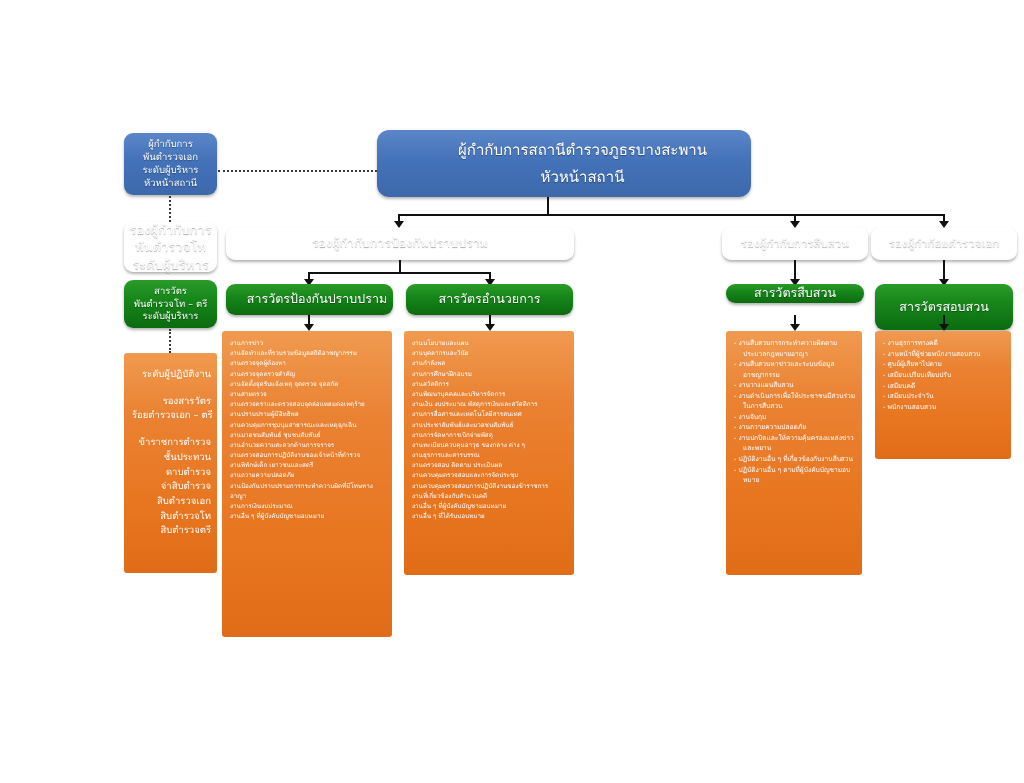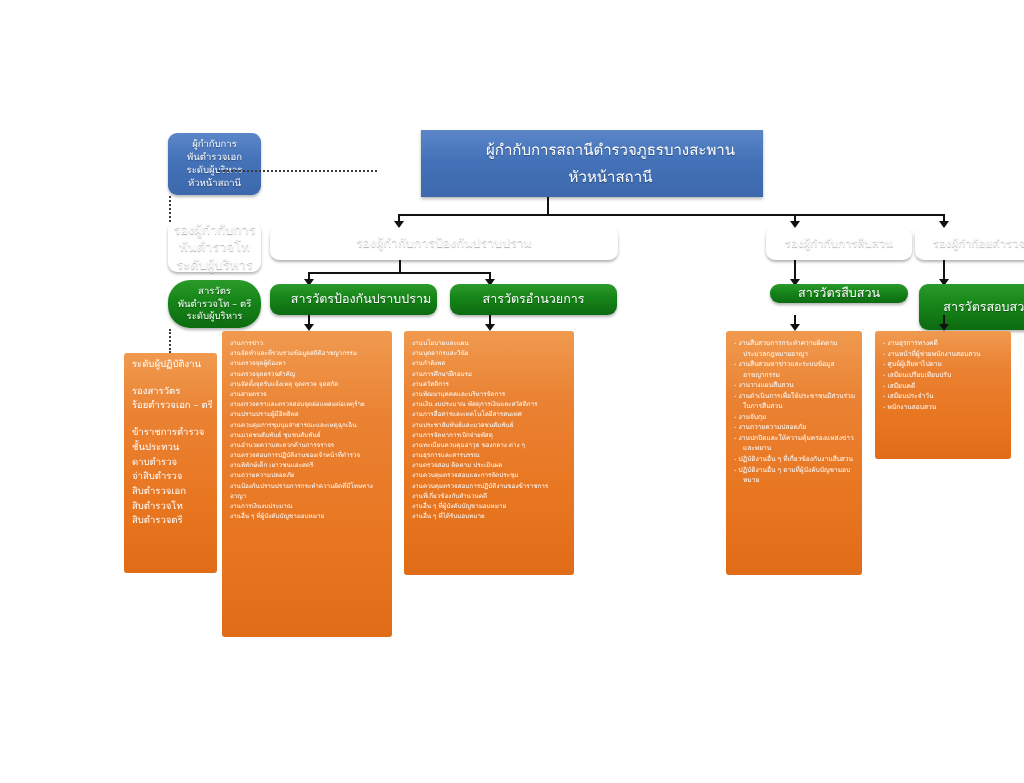--- a/index.html
+++ b/index.html
@@ -19,21 +19,20 @@
     display:flex;
     flex-direction:column;
     align-items:center;
     justify-content:center;
     text-align:left;
     color:#ffffff;
     border-radius:9px;
     line-height:1.35;
     text-shadow:0 1px 1px rgba(0,0,0,.35);
     padding:3px 6px;
-    margin-left:44px;
   }
   .blue{
     background:linear-gradient(180deg,#5b86c9 0%,#4472b8 45%,#3d68ac 100%);
     box-shadow:0 2px 3px rgba(0,0,0,.28);
   }
   .red{
     background:linear-gradient(180deg,#f4past 0%,#e8241c 0%,#f0362c 18%,#d31209 62%,#bb0b05 100%);
     box-shadow:0 2px 3px rgba(0,0,0,.3);
   }
   .green{
@@ -42,21 +41,21 @@
   }
   .orange-panel{
     position:absolute;
     box-sizing:border-box;
     background:linear-gradient(180deg,#f09a4f 0%,#ea8233 28%,#e8751f 70%,#e06c18 100%);
     border-radius:3px;
     color:#ffffff;
     padding:7px 6px 8px 8px;
     text-align:left;
   }
-  .orange-center{ text-align:left; padding-top:4px;}
+  .orange-center{ text-align:right; padding-top:14px;}
 
   .t-line{white-space:nowrap;}
   .li{display:block;white-space:normal;}
   .li.dash{padding-left:9px;text-indent:-9px;}
 
   
   .vline,.hline{position:absolute;background:#111111;}
   .vline{width:2px;}
   .hline{height:2px;}
   .dotline{position:absolute;}
@@ -82,21 +81,21 @@
   </div>
 
   <div class="dotline dot-v" style="left:169px;top:196px;height:26px;"></div>
 
   <div class="box red" style="left:124px;top:222px;width:93px;height:50px;font-size:13px;">
     <span class="t-line">รองผู้กำกับการ</span>
     <span class="t-line">พันตำรวจโท</span>
     <span class="t-line">ระดับผู้บริหาร</span>
   </div>
 
-  <div class="box green" style="left:124px;top:280px;width:93px;height:48px;font-size:9.5px;border-radius:22px;">
+  <div class="box green" style="left:124px;top:280px;width:93px;height:48px;font-size:9.5px;">
     <span class="t-line">สารวัตร</span>
     <span class="t-line">พันตำรวจโท – ตรี</span>
     <span class="t-line">ระดับผู้บริหาร</span>
   </div>
 
   <div class="dotline dot-v" style="left:169px;top:329px;height:24px;"></div>
 
   <div class="orange-panel orange-center" style="left:124px;top:353px;width:93px;height:220px;font-size:9.5px;line-height:1.55;">
     <span class="t-line">ระดับผู้ปฏิบัติงาน</span>
     <div style="height:12px;"></div>
@@ -105,21 +104,21 @@
     <div style="height:12px;"></div>
     <span class="t-line">ข้าราชการตำรวจ</span>
     <span class="t-line">ชั้นประทวน</span>
     <span class="t-line">ดาบตำรวจ</span>
     <span class="t-line">จ่าสิบตำรวจ</span>
     <span class="t-line">สิบตำรวจเอก</span>
     <span class="t-line">สิบตำรวจโท</span>
     <span class="t-line">สิบตำรวจตรี</span>
   </div>
 
-  <div class="box blue" style="left:377px;top:130px;width:342px;height:67px;font-size:15px;line-height:1.8;border-radius:0;padding-left:43px;">
+  <div class="box blue" style="left:377px;top:130px;width:374px;height:67px;font-size:15px;line-height:1.8;border-radius:12px;padding-left:43px;">
     <span class="t-line">ผู้กำกับการสถานีตำรวจภูธรบางสะพาน</span>
     <span class="t-line">หัวหน้าสถานี</span>
   </div>
 
   <div class="dotline dot-h" style="left:218px;top:170px;width:159px;"></div>
 
   <div class="vline" style="left:547px;top:197px;height:18px;"></div>
   <div class="hline" style="left:398px;top:214px;width:546px;"></div>
 
   <div class="vline" style="left:398px;top:214px;height:9px;"></div>

